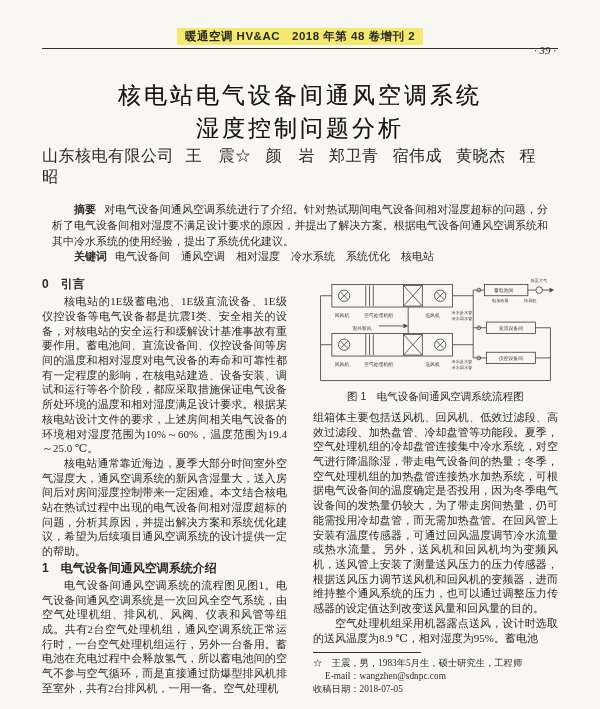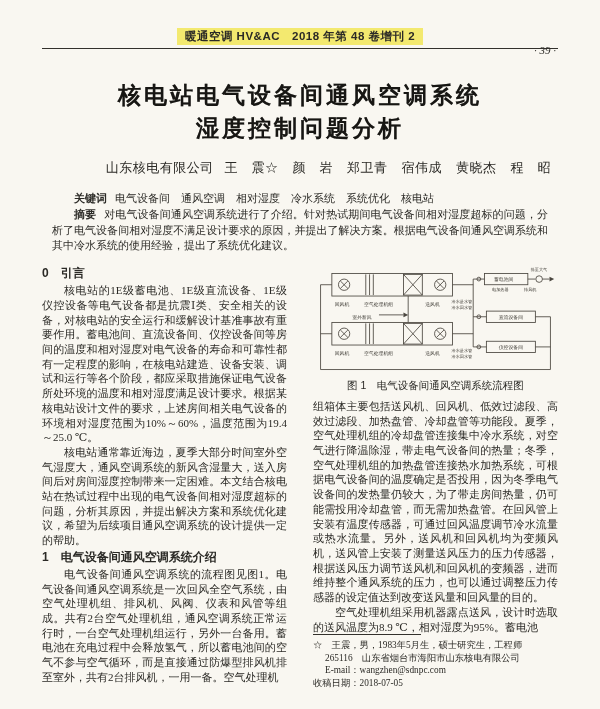--- a/index.html
+++ b/index.html
@@ -12,23 +12,23 @@
 
   
   .header{position:relative;height:18px;text-align:center;font-family:"Liberation Sans","DejaVu Sans",sans-serif;}
   .journal{display:inline-block;font-size:11.5px;font-weight:bold;letter-spacing:.5px;
     background:#f3e96f;padding:1px 8px;}
   .pageno{position:absolute;right:2px;top:18px;font-size:11px;font-style:italic;font-family:"Liberation Serif",serif;}
   .header-rule{border:0;border-top:1.7px solid #33312c;margin:4px 0 0 0;}
 
   
   .title{margin-top:30px;text-align:center;font-family:"Liberation Sans","DejaVu Sans",sans-serif;
-    font-weight:bold;font-size:23px;line-height:33px;letter-spacing:3px;color:#171613;
+    font-weight:normal;font-size:23px;line-height:33px;letter-spacing:3px;color:#171613;
     text-shadow:0 0 .5px rgba(0,0,0,.45);}
-  .authors{margin-top:14px;text-align:right;font-size:13px;letter-spacing:.5px;}
+  .authors{margin-top:1px;text-align:left;font-size:16px;letter-spacing:.5px;}
   .author-name{margin:0 7px;}
 
   
   .abstract-block{margin:14px 10px 0 10px;font-size:11px;line-height:15.8px;text-align:justify;}
   .abstract-block p{margin:0;text-indent:22px;}
   .ab-label{font-family:"Liberation Sans","DejaVu Sans",sans-serif;font-weight:bold;margin-right:8px;}
 
   
   .columns{display:flex;gap:26px;margin-top:10px;height:426px;overflow:hidden;}
   .col{flex:1;min-width:0;font-size:11px;line-height:14.7px;text-align:justify;}
@@ -65,22 +65,22 @@
     <div>核电站电气设备间通风空调系统</div>
     <div>湿度控制问题分析</div>
   </div>
 
   <div class="authors">
     <span>山东核电有限公司</span>
     <span><span class="author-name">王　震☆</span><span class="author-name">颜　岩</span><span class="author-name">郑卫青</span><span class="author-name">宿伟成</span><span class="author-name">黄晓杰</span><span class="author-name">程　昭</span></span>
   </div>
 
   <div class="abstract-block">
+    <p><b class="ab-label">摘要</b><span>对电气设备间通风空调系统进行了介绍。针对热试期间电气设备间相对湿度超标的问题，分析了电气设备间相对湿度不满足设计要求的原因，并提出了解决方案。根据电气设备间通风空调系统和其中冷水系统的使用经验，提出了系统优化建议。</span></p>
     <p><b class="ab-label">关键词</b><span>电气设备间　通风空调　相对湿度　冷水系统　系统优化　核电站</span></p>
-    <p><b class="ab-label">摘要</b><span>对电气设备间通风空调系统进行了介绍。针对热试期间电气设备间相对湿度超标的问题，分析了电气设备间相对湿度不满足设计要求的原因，并提出了解决方案。根据电气设备间通风空调系统和其中冷水系统的使用经验，提出了系统优化建议。</span></p>
   </div>
 
   <div class="columns">
 
     <div class="col">
       <div class="sec-heading">0　引言</div>
       <p>核电站的1E级蓄电池、1E级直流设备、1E级仪控设备等电气设备都是抗震Ⅰ类、安全相关的设备，对核电站的安全运行和缓解设计基准事故有重要作用。蓄电池间、直流设备间、仪控设备间等房间的温度和相对湿度对电气设备的寿命和可靠性都有一定程度的影响，在核电站建造、设备安装、调试和运行等各个阶段，都应采取措施保证电气设备所处环境的温度和相对湿度满足设计要求。根据某核电站设计文件的要求，上述房间相关电气设备的环境相对湿度范围为10%～60%，温度范围为19.4～25.0 ℃。</p>
       <p>核电站通常靠近海边，夏季大部分时间室外空气湿度大，通风空调系统的新风含湿量大，送入房间后对房间湿度控制带来一定困难。本文结合核电站在热试过程中出现的电气设备间相对湿度超标的问题，分析其原因，并提出解决方案和系统优化建议，希望为后续项目通风空调系统的设计提供一定的帮助。</p>
       <div class="sec-heading">1　电气设备间通风空调系统介绍</div>
       <p>电气设备间通风空调系统的流程图见图1。电气设备间通风空调系统是一次回风全空气系统，由空气处理机组、排风机、风阀、仪表和风管等组成。共有2台空气处理机组，通风空调系统正常运行时，一台空气处理机组运行，另外一台备用。蓄电池在充电过程中会释放氢气，所以蓄电池间的空气不参与空气循环，而是直接通过防爆型排风机排至室外，共有2台排风机，一用一备。空气处理机</p>
@@ -174,19 +174,18 @@
         </svg>
       </div>
       <div class="fig-caption">图 1　电气设备间通风空调系统流程图</div>
 
       <p class="no-indent">组箱体主要包括送风机、回风机、低效过滤段、高效过滤段、加热盘管、冷却盘管等功能段。夏季，空气处理机组的冷却盘管连接集中冷水系统，对空气进行降温除湿，带走电气设备间的热量；冬季，空气处理机组的加热盘管连接热水加热系统，可根据电气设备间的温度确定是否投用，因为冬季电气设备间的发热量仍较大，为了带走房间热量，仍可能需投用冷却盘管，而无需加热盘管。在回风管上安装有温度传感器，可通过回风温度调节冷水流量或热水流量。另外，送风机和回风机均为变频风机，送风管上安装了测量送风压力的压力传感器，根据送风压力调节送风机和回风机的变频器，进而维持整个通风系统的压力，也可以通过调整压力传感器的设定值达到改变送风量和回风量的目的。</p>
       <p>空气处理机组采用机器露点送风，设计时选取的送风温度为8.9 ℃，相对湿度为95%。蓄电池</p>
 
       <div class="footnote">
         <hr class="fn-rule">
         <div class="fn-line"><span>☆</span>　<span>王震，男，1983年5月生，硕士研究生，工程师</span></div>
-        <div class="fn-line fn-indent">265116　山东省烟台市海阳市山东核电有限公司</div>
         <div class="fn-line fn-indent">E-mail：wangzhen@sdnpc.com</div>
         <div class="fn-line">收稿日期：2018-07-05</div>
       </div>
     </div>
   </div>
 </div>
 
 </body></html>

